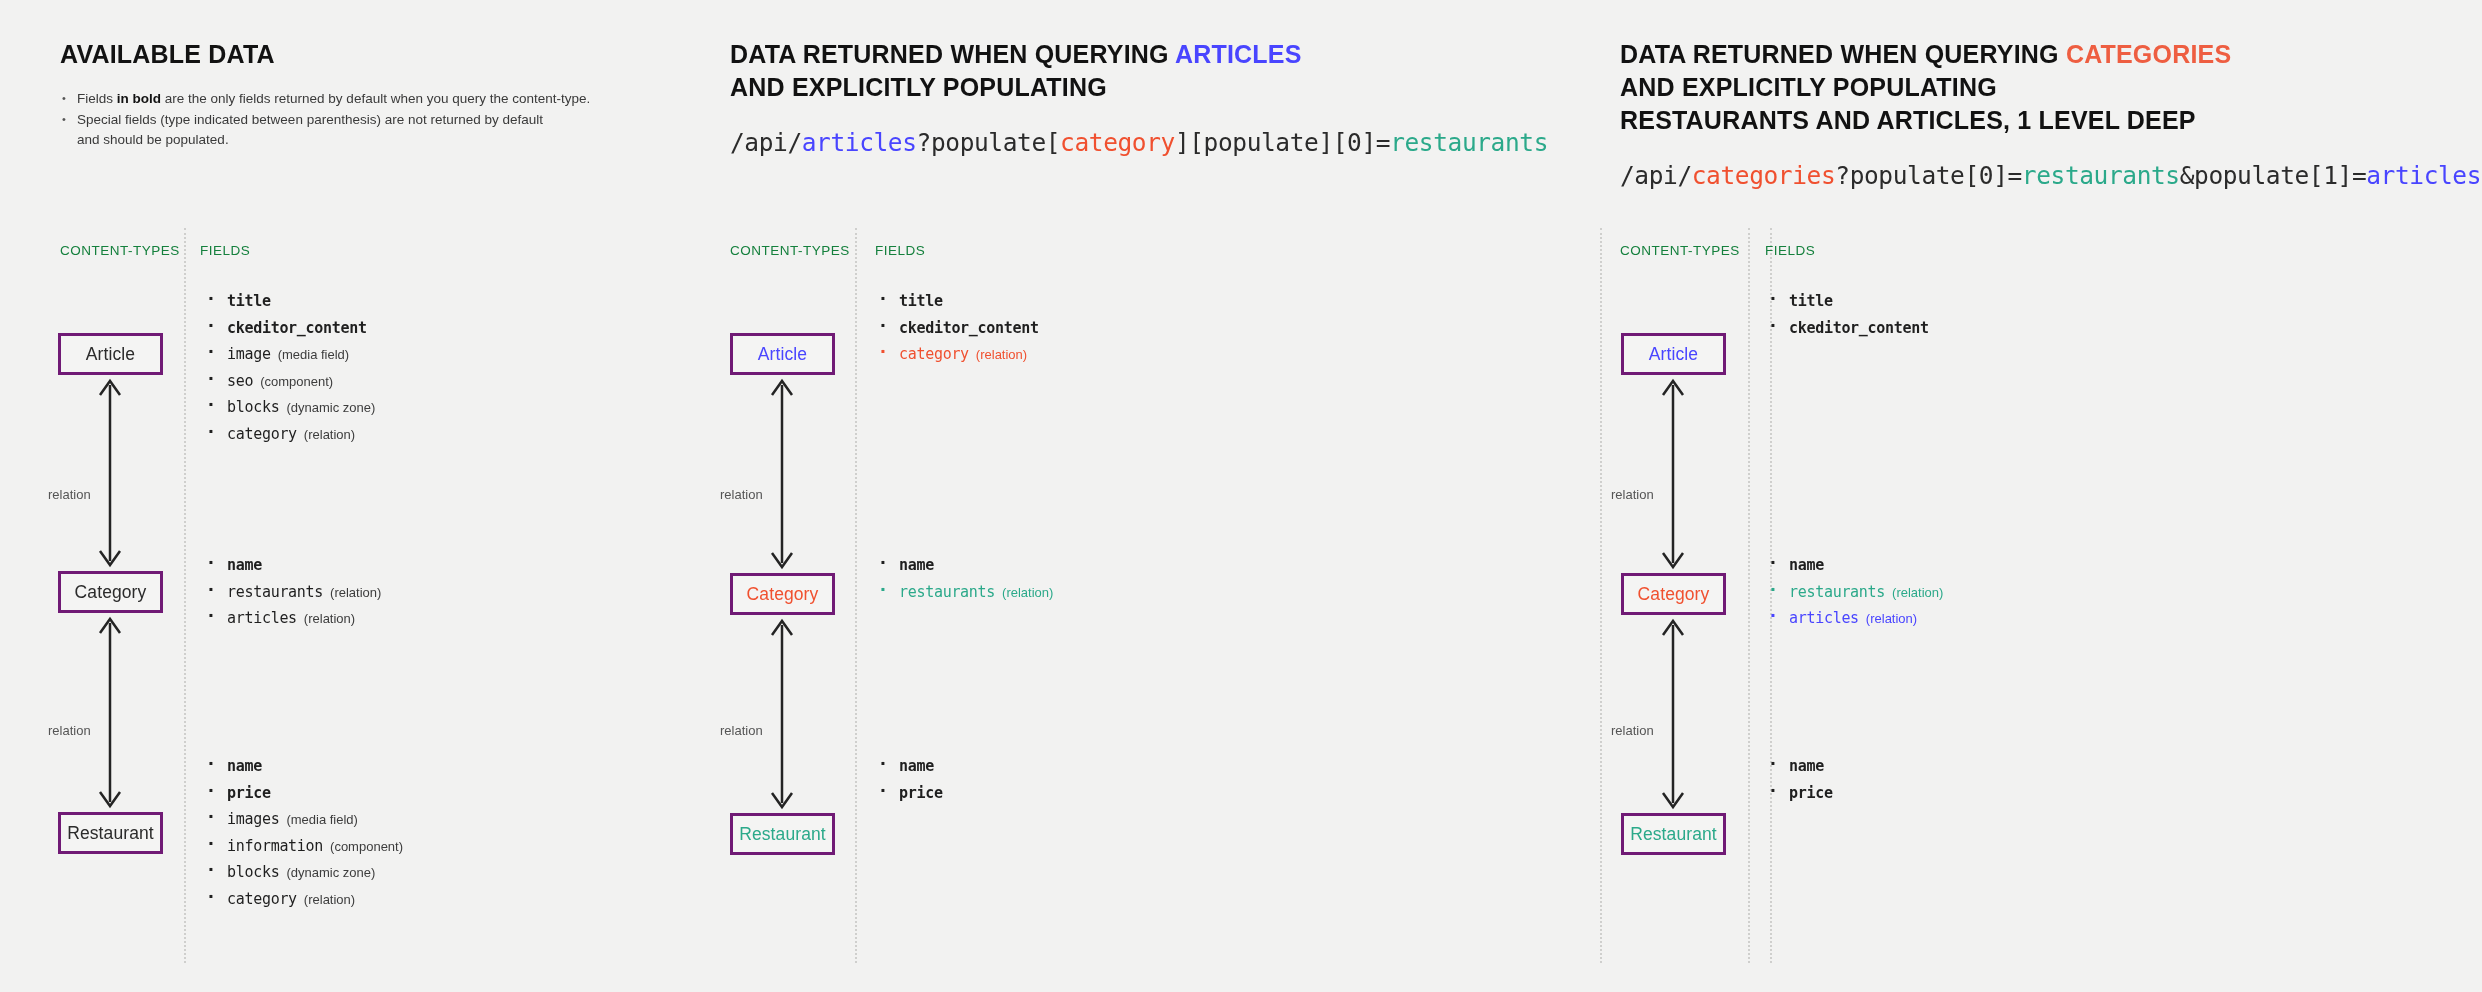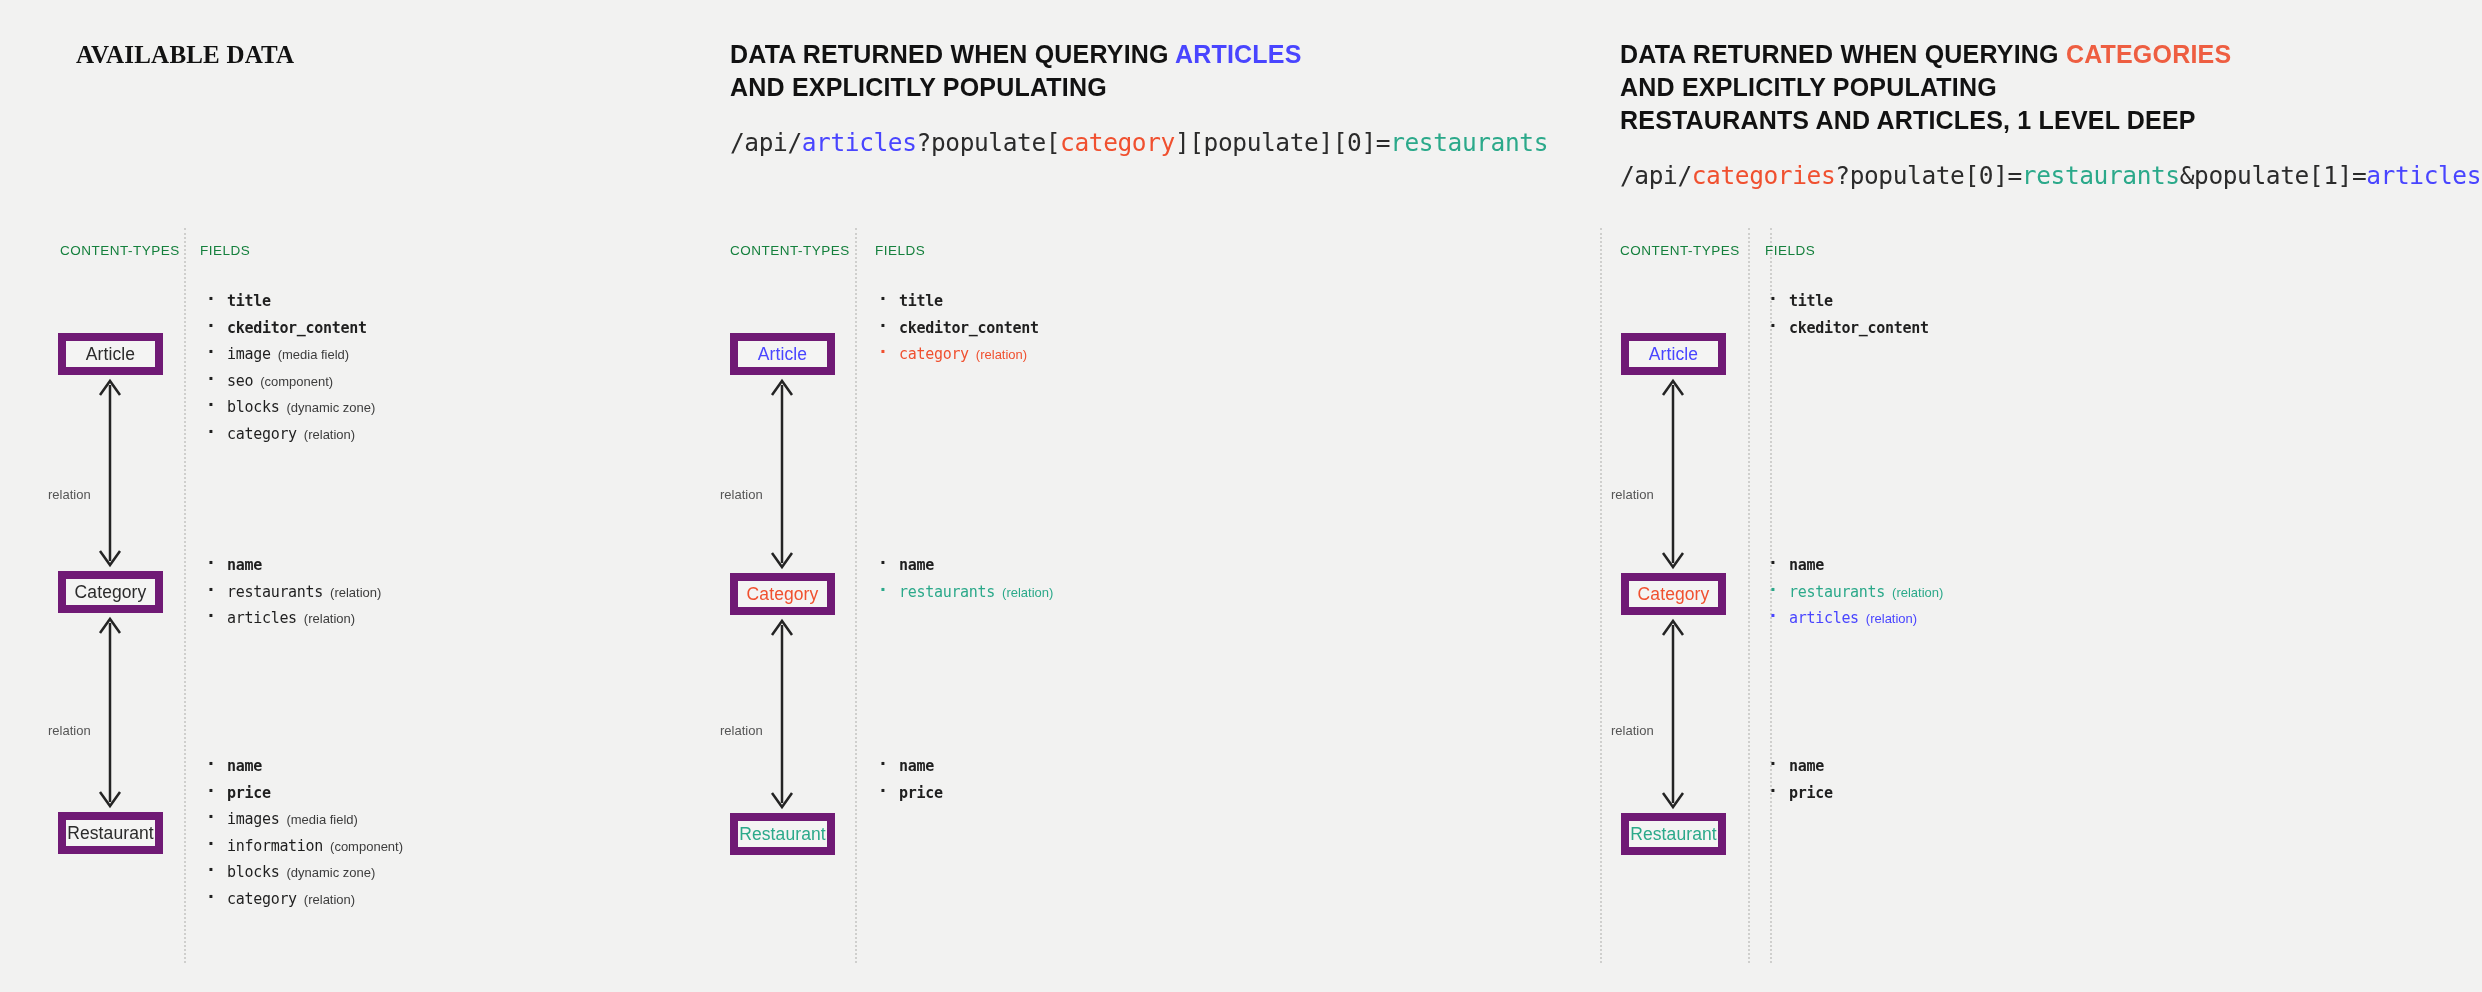--- a/index.html
+++ b/index.html
@@ -40,21 +40,21 @@
     margin: 0;
     font-size: 25px;
     font-weight: bold;
     letter-spacing: 0.2px;
     line-height: 33px;
     color: #121212;
   }
   .head h1 .accent-blue  { color: #4945ff; }
   .head h1 .accent-red   { color: #ee5e41; }
 
-  .head-1 { left: 76px;   top: 38px; font-family: Liberation Serif, serif; }
+  .head-1 { left: 60px;   top: 38px; }
   .head-2 { left: 730px;  top: 38px; }
   .head-3 { left: 1620px; top: 38px; }
 
   .bullets {
     margin: 18px 0 0 0;
     padding: 0;
     list-style: none;
     font-size: 13.5px;
     line-height: 20px;
     color: #3a3a3a;
@@ -94,21 +94,21 @@
     color: #15803d;
     white-space: nowrap;
   }
 
   
   .ct-box {
     position: absolute;
     width: 105px;
     height: 42px;
     box-sizing: border-box;
-    border: 8px solid #701a75;
+    border: 3px solid #701a75;
     background: #f4f4f3;
     display: flex;
     align-items: center;
     justify-content: center;
     font-size: 17.5px;
     color: #2b2b2b;
     letter-spacing: 0.1px;
   }
   .ct-box.blue  { color: #4945ff; }
   .ct-box.red   { color: #f0502f; }
@@ -182,20 +182,24 @@
 <div class="board">
 
   <div class="panel-sep sep-a"></div>
   <div class="panel-sep sep-b"></div>
   <div class="panel-sep sep-c"></div>
   <div class="panel-sep" style="left:1600px"></div>
   <div class="panel-sep" style="left:1770px"></div>
 
   <div class="head head-1">
     <h1><span>AVAILABLE DATA</span></h1>
+    <ul class="bullets">
+        <li>Fields <b>in bold</b> are the only fields returned by default when you query the content-type.</li>
+        <li>Special fields (type indicated between parenthesis) are not returned by default<br>and should be populated.</li>
+      </ul>
   </div>
 
   <div class="collabel" style="left:60px; top:243px;">CONTENT-TYPES</div>
   <div class="collabel" style="left:200px; top:243px;">FIELDS</div>
 
   <div class="ct-box" style="left:58px; top:333px;">Article</div>
   <div class="ct-box" style="left:58px; top:571px;">Category</div>
   <div class="ct-box" style="left:58px; top:812px;">Restaurant</div>
 
   <div class="arrow" style="left:92px; top:375px;">

